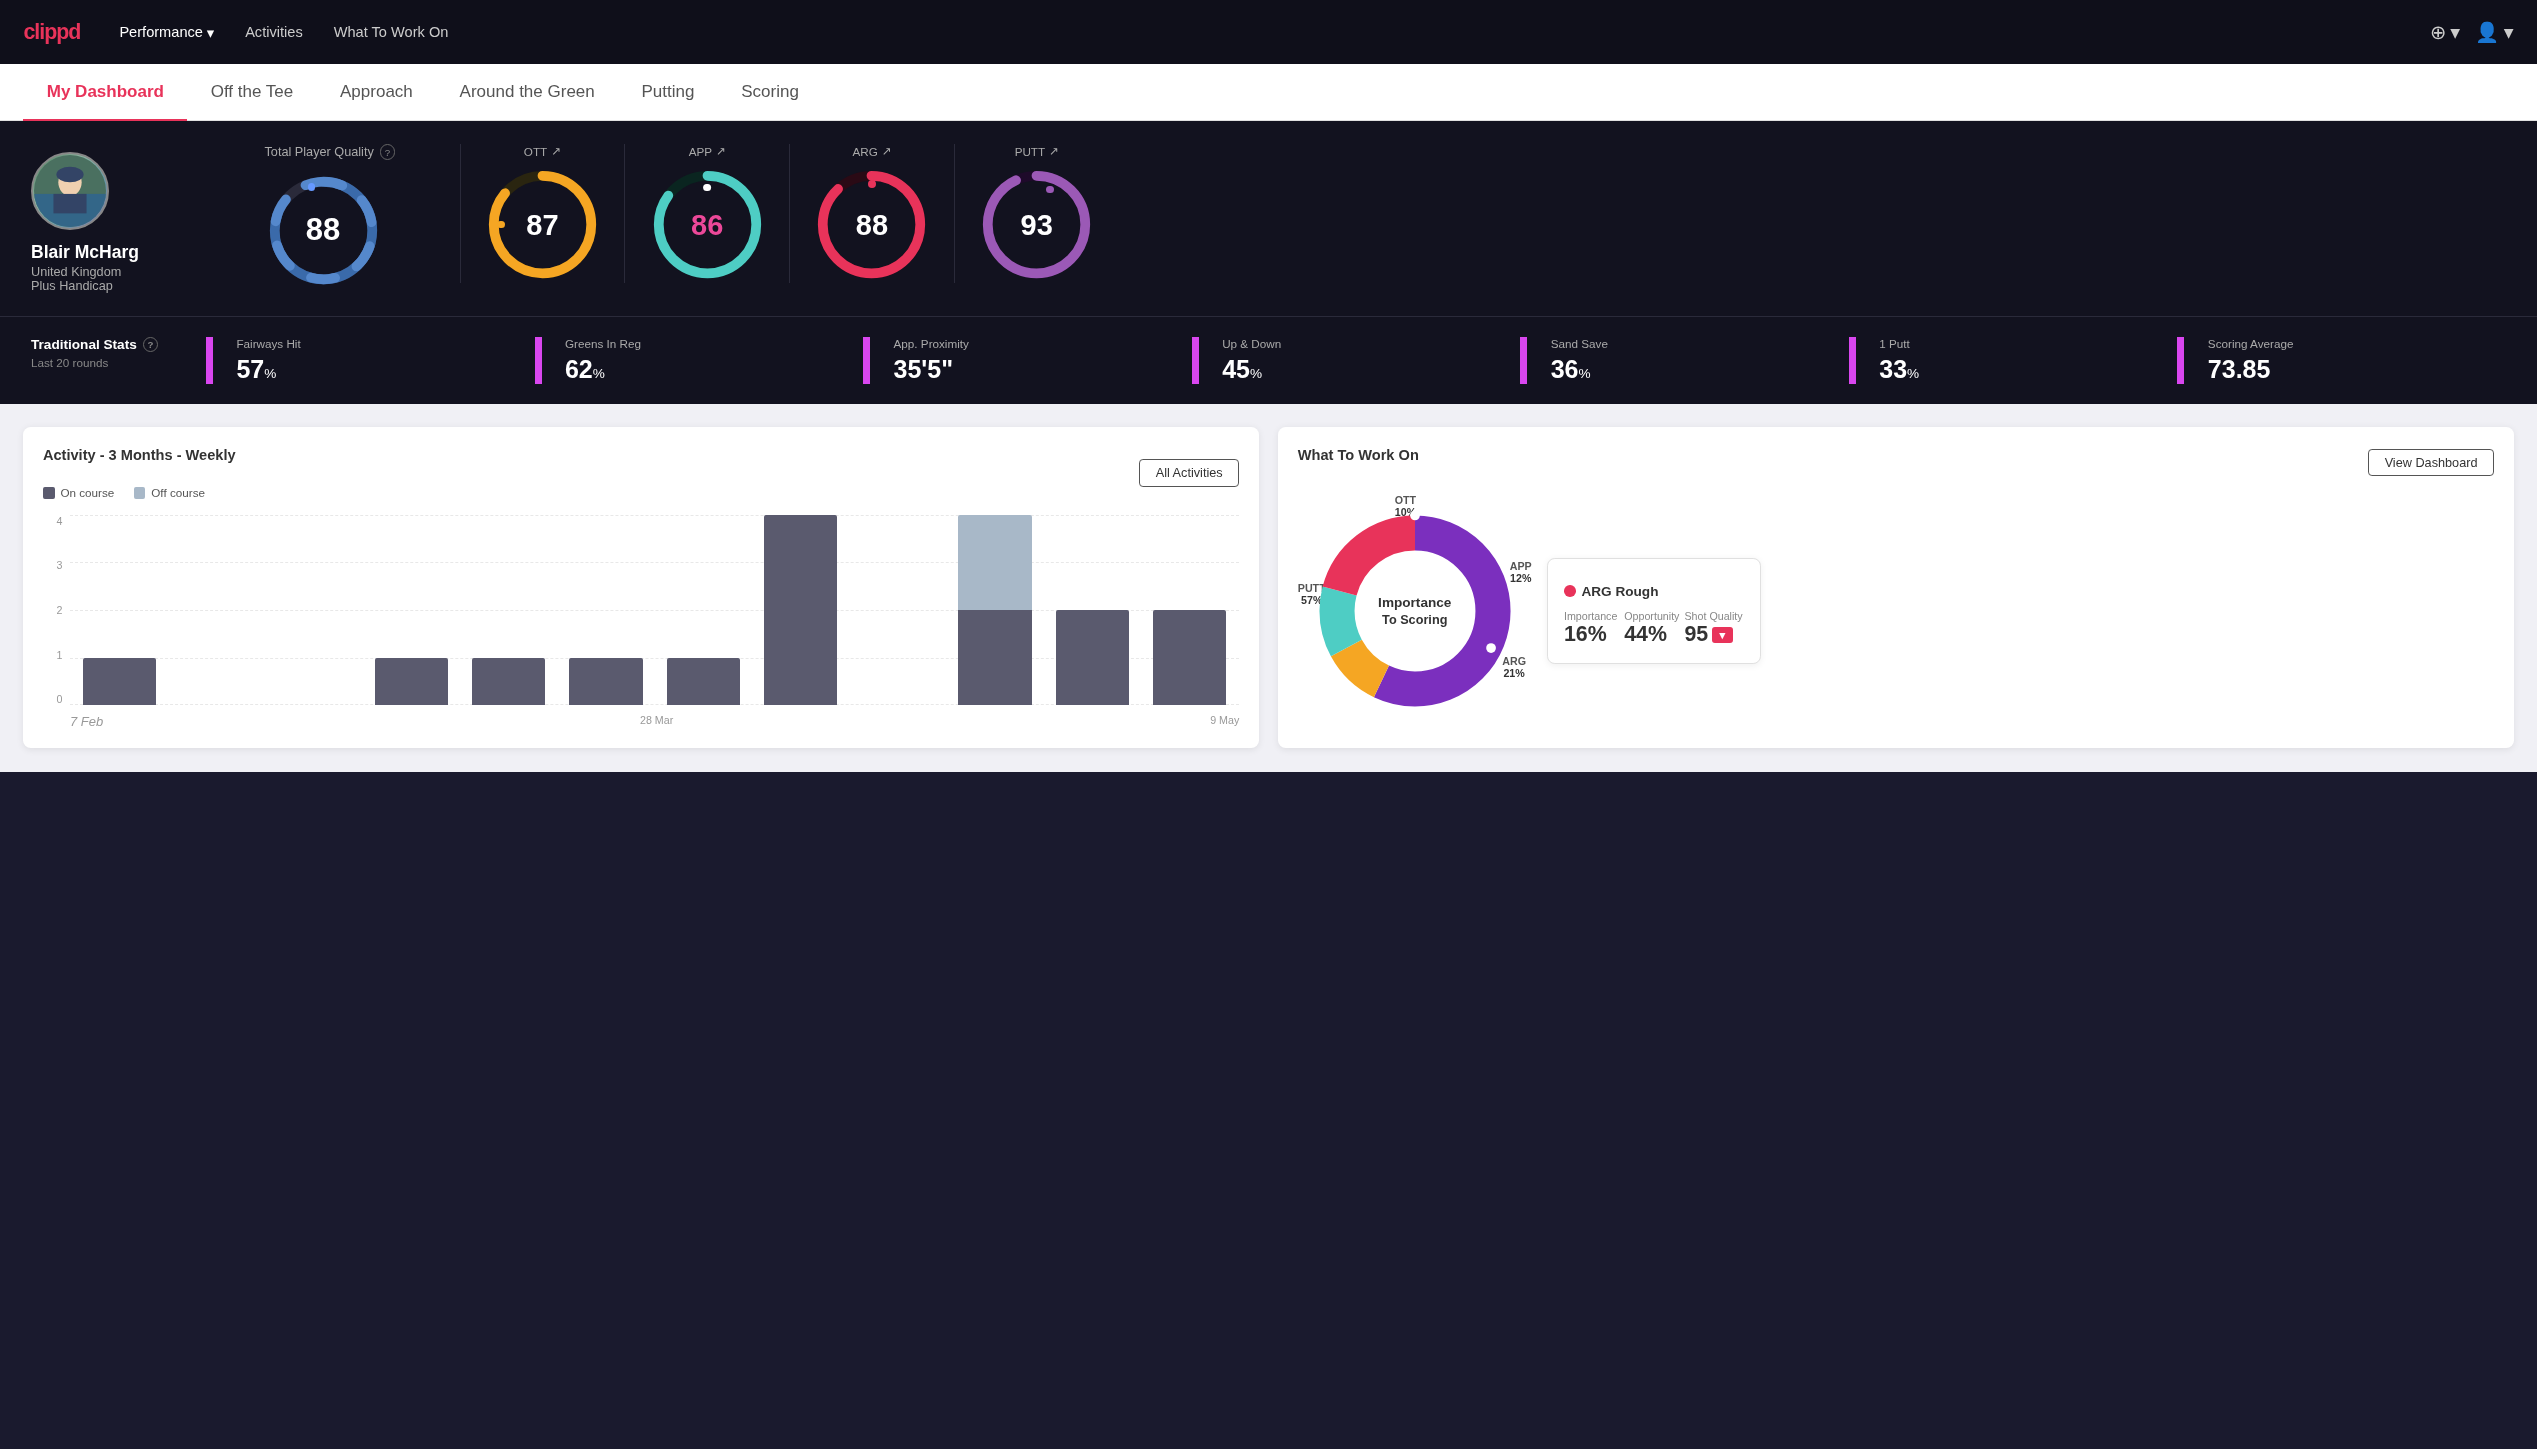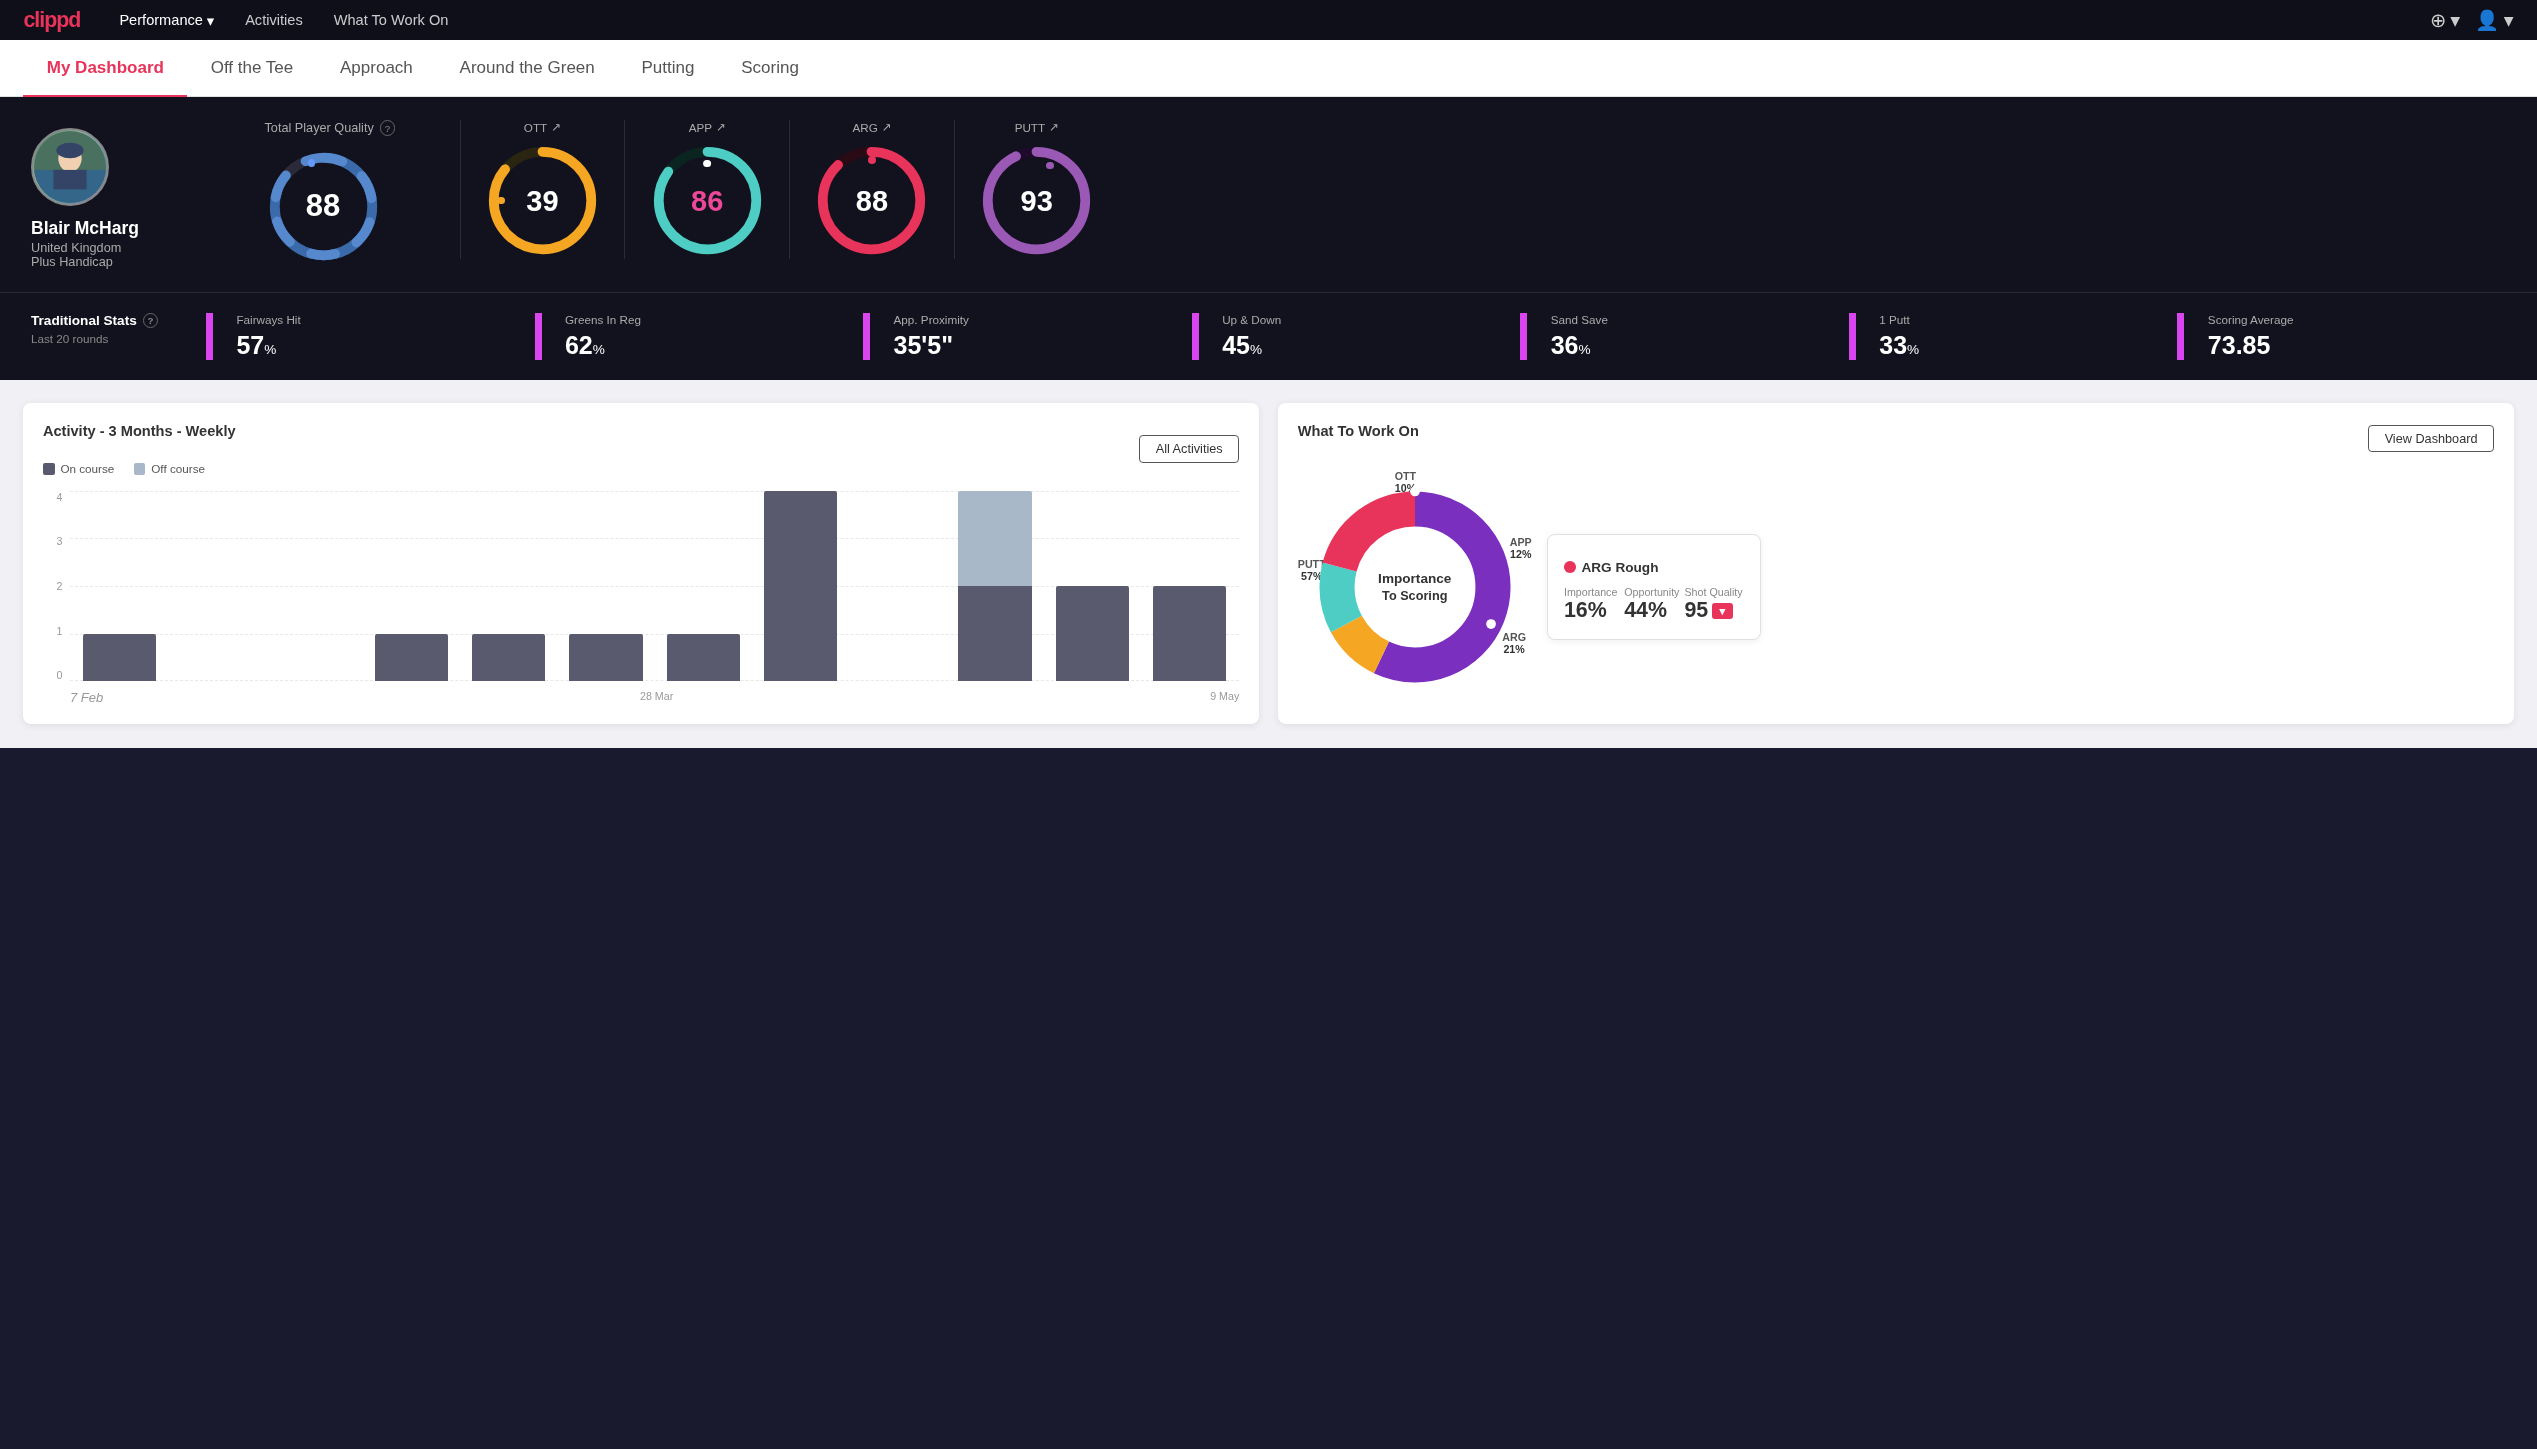--- a/index.html
+++ b/index.html
@@ -4,21 +4,21 @@
   <style>
     * { box-sizing: border-box; margin: 0; padding: 0; }
     body { font-family: -apple-system, BlinkMacSystemFont, 'Segoe UI', sans-serif; background: #1a1a2e; color: #fff; min-height: 100vh; }
 
     
     .top-nav {
       background: #0f0f1a;
       display: flex;
       align-items: center;
       padding: 0 23.4px;
-      height: 40px;
+      height: 64px;
       justify-content: space-between;
     }
     .logo { color: #e8335a; font-size: 21.4px; font-weight: 800; letter-spacing: -1px; }
     .nav-links { display: flex; gap: 31px; align-items: center; margin-left: 39px; }
     .nav-link { color: #ccc; font-size: 14.6px; cursor: pointer; display: flex; align-items: center; gap: 3.9px; }
     .nav-link.active { color: #fff; }
     .nav-right { display: flex; align-items: center; gap: 15.6px; }
     .nav-icon-btn { color: #ccc; cursor: pointer; display: flex; align-items: center; gap: 3.9px; font-size: 19.5px; }
 
     
@@ -195,21 +195,21 @@
       <div class="score-circle-wrap">
         <div class="circle-label">
           <span>OTT</span>
           <span class="arrow-up">↗</span>
         </div>
         <div style="position:relative;width:117px;height:117px;">
           <svg width="117" height="117" viewBox="0 0 120 120">
             <circle cx="60" cy="60" r="50" fill="none" stroke="#2a2510" stroke-width="10"></circle>
             <circle cx="60" cy="60" r="50" fill="none" stroke="#f5a623" stroke-width="10" stroke-dasharray="314" stroke-dashoffset="44" stroke-linecap="round" transform="rotate(-90 60 60)"></circle>
           </svg>
-          <div style="position:absolute;top:50%;left:50%;transform:translate(-50%,-50%);font-size:29px;font-weight:700;color:#fff;">39</div>
+          <div style="position:absolute;top:50%;left:50%;transform:translate(-50%,-50%);font-size:29px;font-weight:700;color:#fff;">87</div>
           <div style="position:absolute;top:50%;left:13.6px;transform:translateY(-50%);width:7.8px;height:7.8px;border-radius:50%;background:#f5a623;"></div>
         </div>
       </div>
 
       <div class="score-circle-wrap">
         <div class="circle-label">
           <span>APP</span>
           <span class="arrow-up">↗</span>
         </div>
         <div style="position:relative;width:117px;height:117px;">

